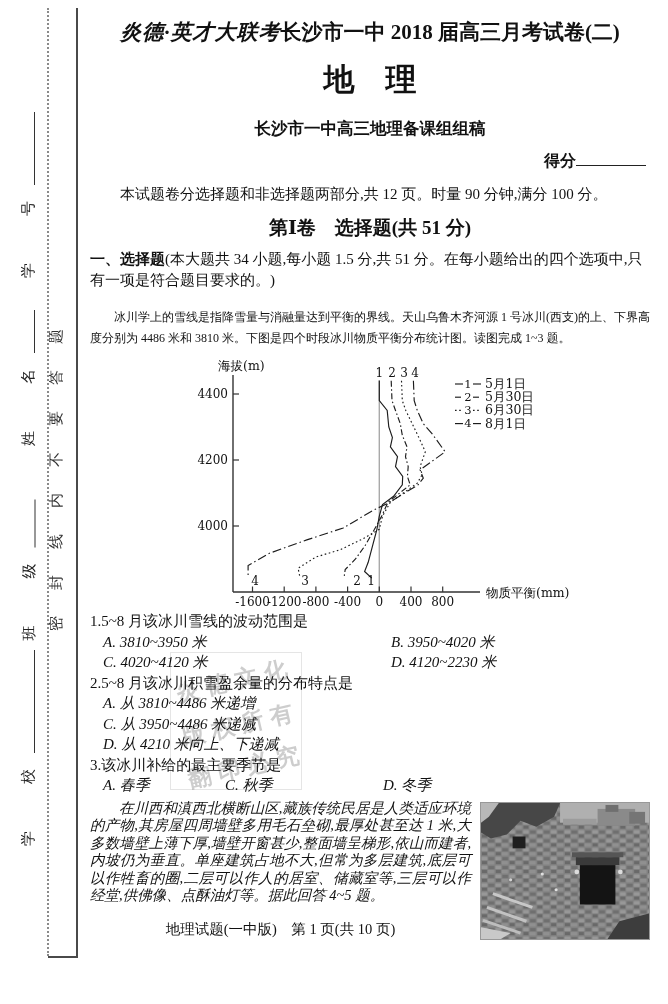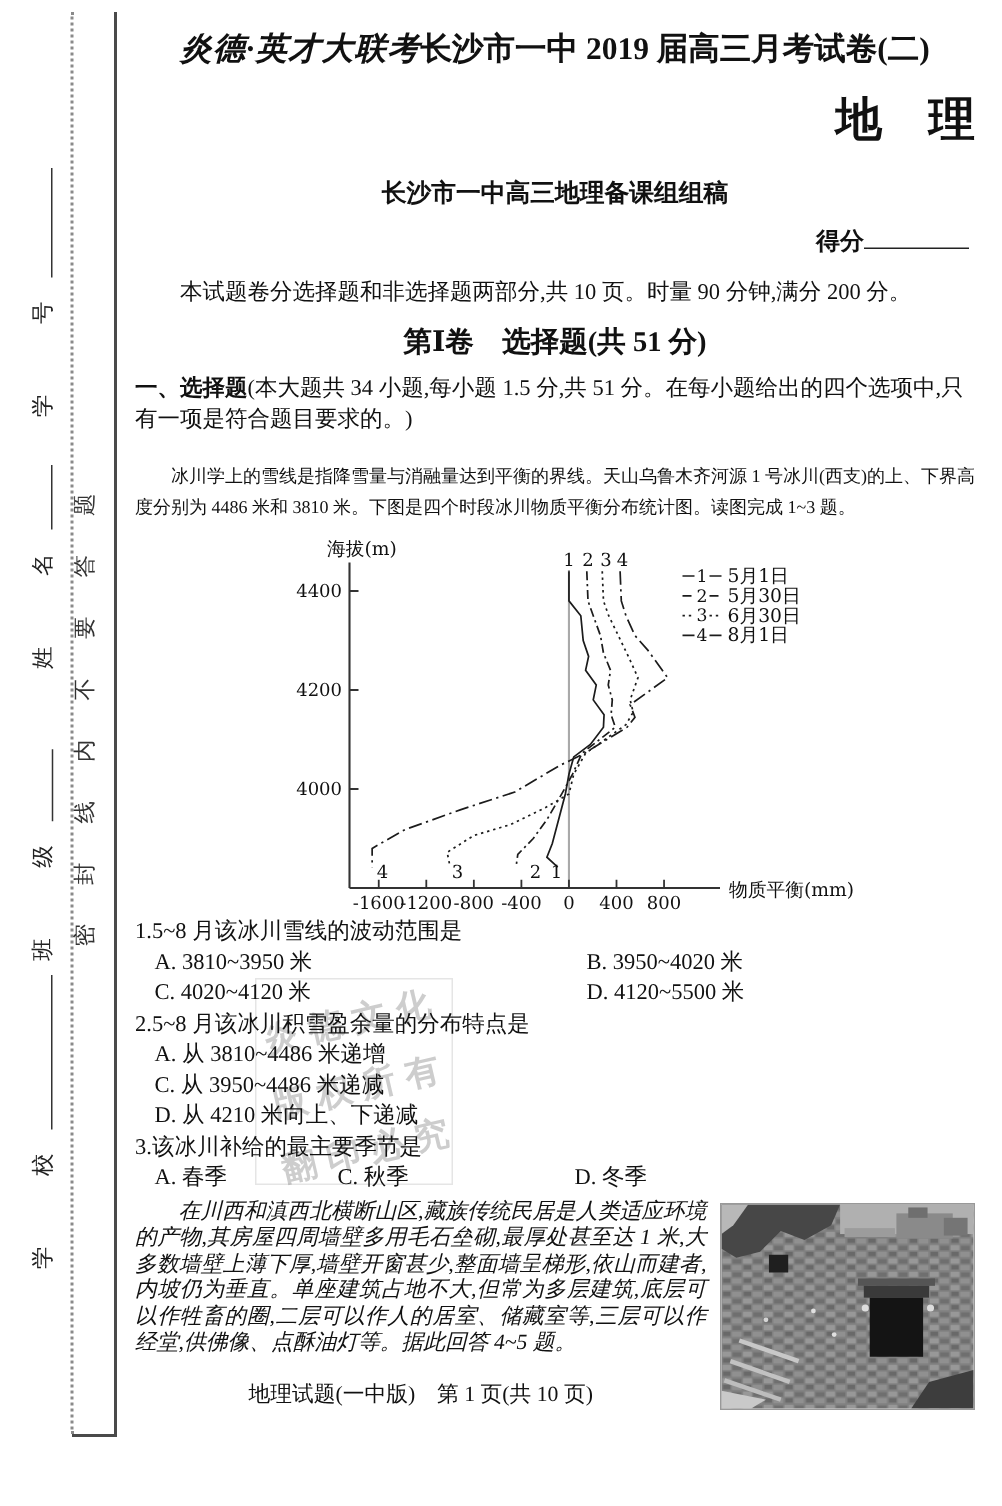--- a/index.html
+++ b/index.html
@@ -22,38 +22,38 @@
   .vfield.f2{width:140px;left:-43px;top:367px;}
   .vfield.f3{width:145px;left:-45px;top:559px;}
   .vfield.f4{width:200px;left:-73px;top:737px;}
   .vseal{position:absolute;width:360px;height:22px;left:-122px;top:456px;
     transform:rotate(-90deg);font-size:15px;letter-spacing:26px;color:#333;
     text-align:center;white-space:nowrap;}
   
   .content{position:absolute;left:90px;top:0;width:560px;}
   .exam-title{font-size:21px;font-weight:bold;text-align:center;margin:18px 0 0;white-space:nowrap;}
   .exam-title .brand{font-style:italic;letter-spacing:1px;}
-  .subject{font-size:31px;font-weight:900;text-align:right;margin:13px 0 0;}
+  .subject{font-size:31px;font-weight:900;text-align:center;margin:13px 0 0;}
   .byline{font-size:16.5px;font-weight:bold;text-align:center;margin:17px 0 0;}
   .score-row{text-align:right;margin:9px 4px 0 0;font-size:16px;font-weight:bold;}
   .blank{display:inline-block;border-bottom:1.5px solid #222;height:1em;vertical-align:baseline;}
   .score-blank{width:70px;}
   .instructions{font-size:15px;margin:13px 0 0;text-indent:2em;}
   .section-title{font-size:19px;font-weight:bold;text-align:center;margin:11px 0 8px;}
   .mcq-header{font-size:15px;line-height:21px;margin:0;}
   .mcq-lead{font-weight:bold;}
   .passage{font-size:12px;line-height:21px;text-indent:2em;margin:16px 0 0;}
   
   .chart-wrap{position:relative;height:258px;margin-top:4px;}
   #glacier-chart{position:absolute;left:92px;top:4px;}
   #glacier-chart text{font-family:"DejaVu Serif","Liberation Serif",serif;fill:#111;}
   
   .questions{font-size:15px;line-height:20.5px;position:relative;z-index:1;}
   .q-text{margin:0;}
-  .opt-row{display:flex;margin-left:13px;}
+  .opt-row{display:flex;margin-left:13px;font-style:italic;}
   .opt2{width:288px;}
   .o4a{width:122px;}.o4b{width:135px;}.o4c{width:158px;}
   
   .watermark{position:absolute;left:80px;top:652px;width:130px;height:136px;
     border:1px solid rgba(0,0,0,0.10);pointer-events:none;z-index:0;}
   .wm-line{position:absolute;white-space:nowrap;font-size:23px;font-weight:bold;
     letter-spacing:7px;color:rgba(90,90,90,0.30);transform:rotate(-13deg);}
   .wm1{left:4px;top:12px;}
   .wm2{left:10px;top:56px;}
   .wm3{left:16px;top:98px;}
@@ -83,31 +83,31 @@
   <span class="vf-line"></span>
 </div>
 <div class="vfield f4">
   <span class="vf-label">学　校</span>
   <span class="vf-line"></span>
 </div>
 <div class="vseal">密封线内不要答题</div>
 
 <div class="content">
 
-  <div class="exam-title"><span class="brand">炎德·英才大联考</span><span>长沙市一中 2019 届高三月考试卷(二)</span></div>
+  <div class="exam-title"><span class="brand">炎德·英才大联考</span><span>长沙市一中 2018 届高三月考试卷(二)</span></div>
 
   <div class="subject">地　理</div>
 
   <div class="byline">长沙市一中高三地理备课组组稿</div>
 
   <div class="score-row">
     <span>得分</span><span class="blank score-blank"></span>
   </div>
 
-  <p class="instructions">本试题卷分选择题和非选择题两部分,共 10 页。时量 90 分钟,满分 200 分。</p>
+  <p class="instructions">本试题卷分选择题和非选择题两部分,共 12 页。时量 90 分钟,满分 100 分。</p>
 
   <div class="section-title">第Ⅰ卷　选择题(共 51 分)</div>
 
   <p class="mcq-header"><span class="mcq-lead">一、选择题</span><span>(本大题共 34 小题,每小题 1.5 分,共 51 分。在每小题给出的四个选项中,只有一项是符合题目要求的。)</span></p>
 
   <p class="passage">冰川学上的雪线是指降雪量与消融量达到平衡的界线。天山乌鲁木齐河源 1 号冰川(西支)的上、下界高度分别为 4486 米和 3810 米。下图是四个时段冰川物质平衡分布统计图。读图完成 1~3 题。</p>
 
   <div class="chart-wrap">
     <svg id="glacier-chart" width="480" height="252" viewBox="0 0 480 252">
         <line x1="197.3" y1="23" x2="197.3" y2="235" stroke="#a9a9a9" stroke-width="1.4"></line>
@@ -174,21 +174,21 @@
 
   <div class="questions">
 
     <p class="q-text"><span>1.</span><span>5~8 月该冰川雪线的波动范围是</span></p>
     <div class="opt-row">
       <span class="opt2"><span>A.</span> <span>3810~3950 米</span></span>
       <span><span>B.</span> <span>3950~4020 米</span></span>
     </div>
     <div class="opt-row">
       <span class="opt2"><span>C.</span> <span>4020~4120 米</span></span>
-      <span><span>D.</span> <span>4120~5500 米</span></span>
+      <span><span>D.</span> <span>4120~2230 米</span></span>
     </div>
 
     <p class="q-text"><span>2.</span><span>5~8 月该冰川积雪盈余量的分布特点是</span></p>
     <div class="opt-row">
         <span><span>A.</span> <span>从 3810~4486 米递增</span></span>
       </div>
     <div class="opt-row">
         <span><span>C.</span> <span>从 3950~4486 米递减</span></span>
       </div>
     <div class="opt-row">

